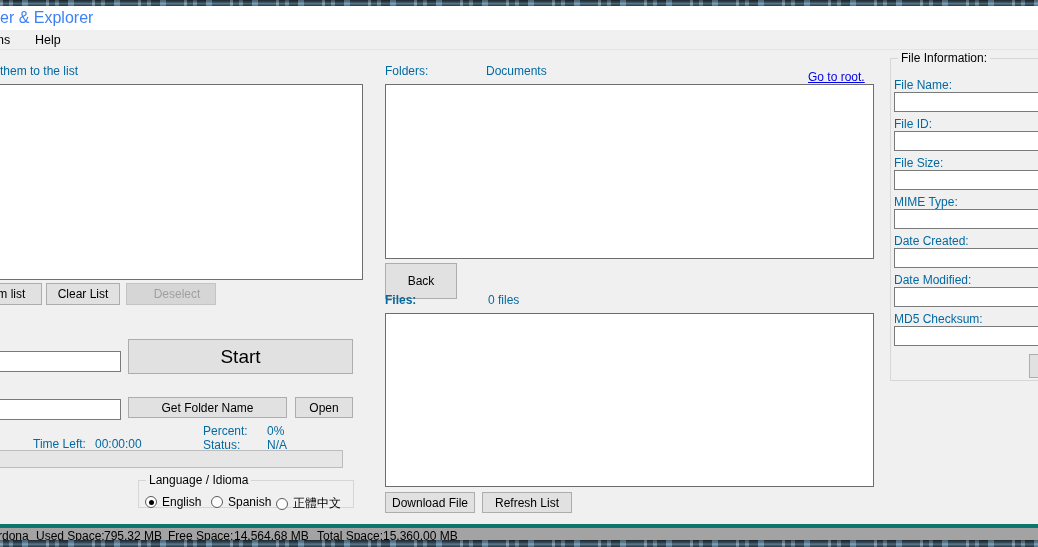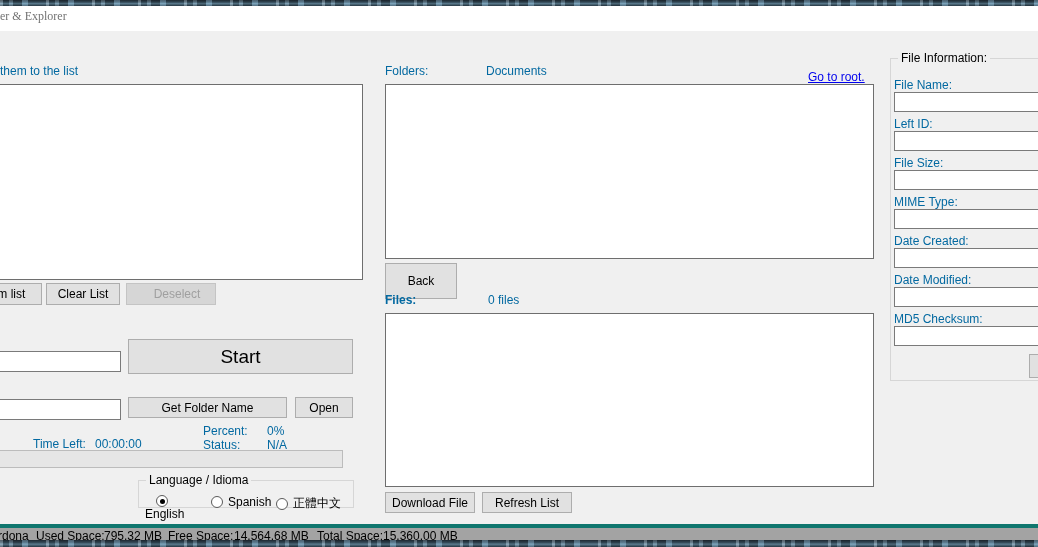--- a/index.html
+++ b/index.html
@@ -49,24 +49,23 @@
   .titlebar {
     position: absolute;
     left: 0; top: 0;
     width: 1038px; height: 24px;
     background: #ffffff;
     border-bottom: 1px solid #ffffff;
   }
   .titlebar-text {
     position: absolute;
     left: 0; top: 3px;
-    font-size: 12px;
-    color: #737373;
-    white-space: nowrap;
-    font-family: Liberation Serif, serif;
+    font-size: 16px;
+    color: #3b82f6;
+    white-space: nowrap;
   }
 
   .menubar {
     position: absolute;
     left: 0; top: 24px;
     width: 1038px; height: 19px;
     background: #f0f0f0;
     border-bottom: 1px solid #e3e3e3;
   }
   .menu-item {
@@ -218,20 +217,24 @@
 <div class="desktop-strip top">
   <div class="desktop-noise"></div>
 </div>
 
 <div class="window">
 
   <div class="titlebar">
     <span class="titlebar-text">er &amp; Explorer</span>
   </div>
 
+  <div class="menubar">
+    <span class="menu-item" style="left:-8px;">ns</span>
+    <span class="menu-item" style="left:30px;">Help</span>
+  </div>
 
   <span class="lbl" style="left:0px; top:58px;">them to the list</span>
 
   <div class="listbox" style="left:-12px; top:78px; width:375px; height:196px;"></div>
 
   <div class="btn" style="left:-26px; top:277px; width:68px; height:22px;">om list</div>
   <div class="btn" style="left:46px; top:277px; width:74px; height:22px;">Clear List</div>
   <div class="btn disabled" style="left:126px; top:277px; width:90px; height:22px;padding-left:12px;">Deselect</div>
 
   <div class="textbox" style="left:-24px; top:345px; width:145px; height:21px;"></div>
@@ -247,21 +250,21 @@
   <span class="lbl" style="left:203px; top:418px;">Percent:</span>
   <span class="lbl" style="left:267px; top:418px;">0%</span>
   <span class="lbl" style="left:203px; top:432px;">Status:</span>
   <span class="lbl" style="left:267px; top:432px;">N/A</span>
 
   <div class="progressbar" style="left:-24px; top:444px; width:367px; height:18px;"></div>
 
   <div class="groupbox" style="left:138px; top:474px; width:216px; height:28px;padding-left:40px;">
     <span class="groupbox-title">Language / Idioma</span>
   </div>
-  <div class="radio checked" style="left:145px; top:489px;flex-direction:column;">
+  <div class="radio checked" style="left:145px; top:489px;">
     <span class="radio-dot"></span>
     <span>English</span>
   </div>
   <div class="radio" style="left:211px; top:489px;">
     <span class="radio-dot"></span>
     <span>Spanish</span>
   </div>
   <div class="radio" style="left:276px; top:489px;">
     <span class="radio-dot"></span>
     <span class="cjk">正體中文</span>
@@ -283,21 +286,21 @@
   <div class="btn" style="left:385px; top:486px; width:90px; height:21px;">Download File</div>
   <div class="btn" style="left:482px; top:486px; width:90px; height:21px;">Refresh List</div>
 
   <div class="groupbox" style="left:890px; top:52px; width:170px; height:323px;">
     <span class="groupbox-title">File Information:</span>
   </div>
 
   <span class="lbl" style="left:894px; top:72px;">File Name:</span>
   <div class="textbox" style="left:894px; top:86px; width:160px; height:20px;"></div>
 
-  <span class="lbl" style="left:894px; top:111px;">Left ID:</span>
+  <span class="lbl" style="left:894px; top:111px;">File ID:</span>
   <div class="textbox" style="left:894px; top:125px; width:160px; height:20px;"></div>
 
   <span class="lbl" style="left:894px; top:150px;">File Size:</span>
   <div class="textbox" style="left:894px; top:164px; width:160px; height:20px;"></div>
 
   <span class="lbl" style="left:894px; top:189px;">MIME Type:</span>
   <div class="textbox" style="left:894px; top:203px; width:160px; height:20px;"></div>
 
   <span class="lbl" style="left:894px; top:228px;">Date Created:</span>
   <div class="textbox" style="left:894px; top:242px; width:160px; height:20px;"></div>

